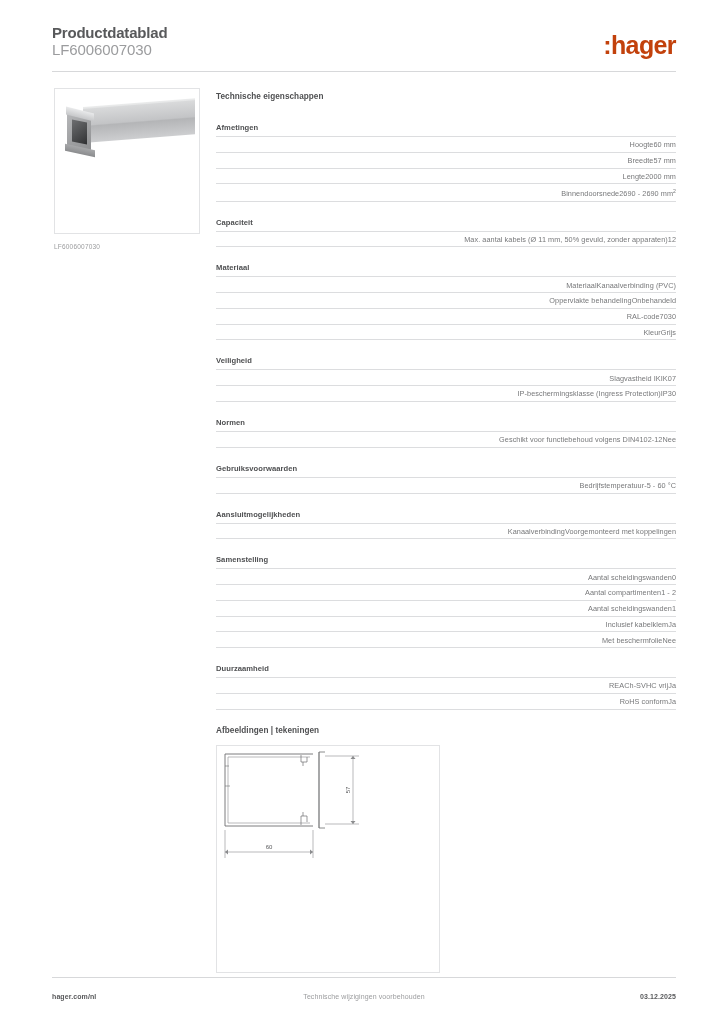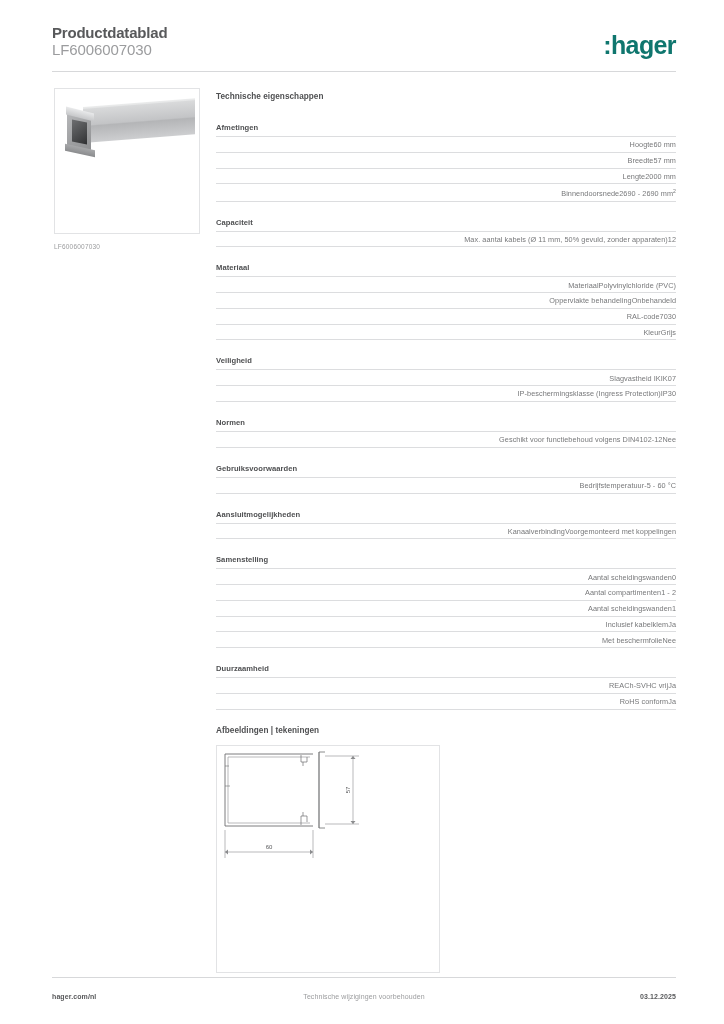--- a/index.html
+++ b/index.html
@@ -246,21 +246,21 @@
   }
 </style>
 </head>
 <body>
 
 <div class="page">
 
   <div class="header">
     <div class="doc-title">Productdatablad</div>
     <div class="doc-ref">LF6006007030</div>
-    <div class="brand-logo" style="color: #0f766e;">
+    <div class="brand-logo" style="color: #c2410c;">
       <span>:</span><span>hager</span>
     </div>
   </div>
   <div class="header-rule"></div>
 
   <div class="product-media">
     <div class="product-frame">
       <div class="trunk">
         <div class="trunk-top"></div>
         <div class="trunk-body"></div>
@@ -300,21 +300,21 @@
           <div class="group-title">Capaciteit</div>
           <div class="spec-row">
             <span class="spec-label">Max. aantal kabels (Ø 11 mm, 50% gevuld, zonder apparaten)</span>
             <span class="spec-value">12</span>
           </div>
         </div>
         <div class="spec-group">
           <div class="group-title">Materiaal</div>
           <div class="spec-row">
             <span class="spec-label">Materiaal</span>
-            <span class="spec-value">Polyvinylchloride (PVC)</span>
+            <span class="spec-value">Kanaalverbinding (PVC)</span>
           </div>
           <div class="spec-row">
             <span class="spec-label">Oppervlakte behandeling</span>
             <span class="spec-value">Onbehandeld</span>
           </div>
           <div class="spec-row">
             <span class="spec-label">RAL-code</span>
             <span class="spec-value">7030</span>
           </div>
           <div class="spec-row">

